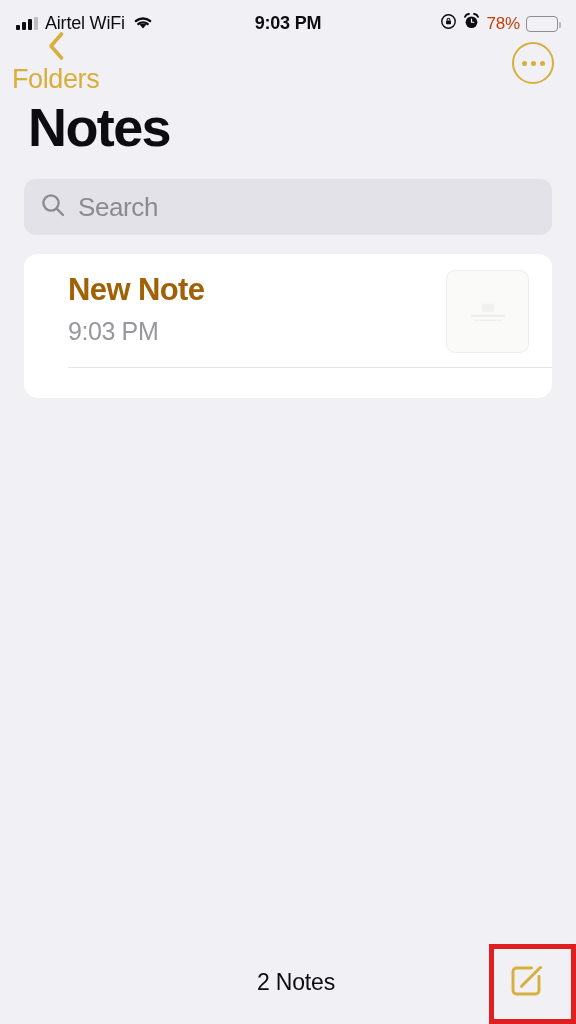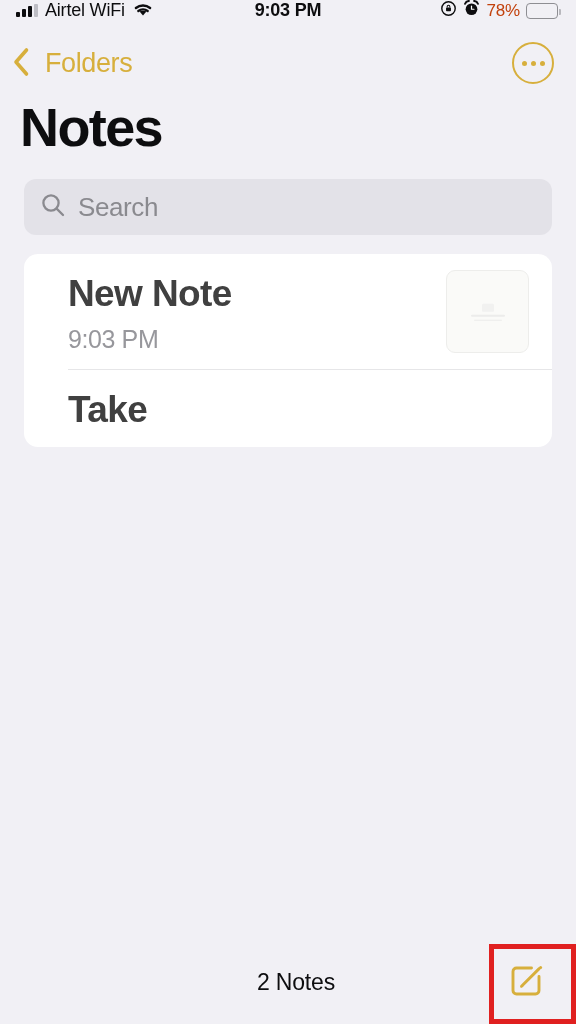--- a/index.html
+++ b/index.html
@@ -14,21 +14,21 @@
     background: #F1F0F5;
     font-family: "Liberation Sans", sans-serif;
     -webkit-font-smoothing: antialiased;
     position: relative;
   }
 
   
   .status-bar {
     height: 34px;
     display: flex;
-    align-items: flex-start;
+    align-items: flex-end;
     justify-content: space-between;
     padding: 0 18px 0 16px;
     position: relative;
   }
   .status-left {
     display: flex;
     align-items: center;
     gap: 7px;
   }
   .signal-bars {
@@ -105,24 +105,25 @@
   .nav-bar {
     height: 58px;
     display: flex;
     align-items: center;
     justify-content: space-between;
     padding: 0 22px 0 12px;
   }
   .back-button {
     display: flex;
     align-items: center;
-    gap: 15px;
+    gap: 0;
     cursor: pointer;
     background: none;
     border: none;
+    flex-direction: column;
   }
   .back-label {
     font-size: 27px;
     color: #D7AF3C;
     letter-spacing: -0.4px;
   }
   .more-button {
     width: 42px;
     height: 42px;
     border-radius: 50%;
@@ -141,21 +142,21 @@
     background: #D7AF3C;
     display: block;
   }
 
   
   .page-title {
     font-size: 54px;
     font-weight: bold;
     color: #0d0d0f;
     letter-spacing: -1.6px;
-    padding: 6px 0 0 20px;
+    padding: 6px 0 0 28px;
     line-height: 1.1;
   }
 
   
   .search-wrap { padding: 22px 24px 0 24px; }
   .search-field {
     height: 56px;
     background: #E3E2E8;
     border-radius: 12px;
     display: flex;
@@ -179,23 +180,23 @@
   }
   .note-row {
     padding: 16px 0 14px 44px;
     display: flex;
     align-items: flex-start;
     cursor: pointer;
     position: relative;
   }
   .note-text { flex: 1; min-width: 0; padding-right: 10px; }
   .note-title {
-    font-size: 37px;
+    font-size: 31px;
     font-weight: bold;
-    color: #404040;
+    color: #a16207;
     letter-spacing: -0.6px;
     line-height: 1.28;
     white-space: nowrap;
     overflow: hidden;
     text-overflow: ellipsis;
   }
   .note-meta {
     display: flex;
     align-items: baseline;
     gap: 14px;
@@ -382,21 +383,20 @@
         <span class="m2"></span>
         <span class="m3"></span>
       </div>
     </div>
   </div>
 
   <div class="row-divider"></div>
 
   <div class="note-row">
     <div class="note-text">
-      <div class="note-title">Take</div>
     </div>
   </div>
 
 </div>
 
 <div class="bottom-bar">
   <span class="notes-count">2 Notes</span>
   <button class="compose-button">
     <span>
       <svg width="44" height="44" viewBox="0 0 44 44">

